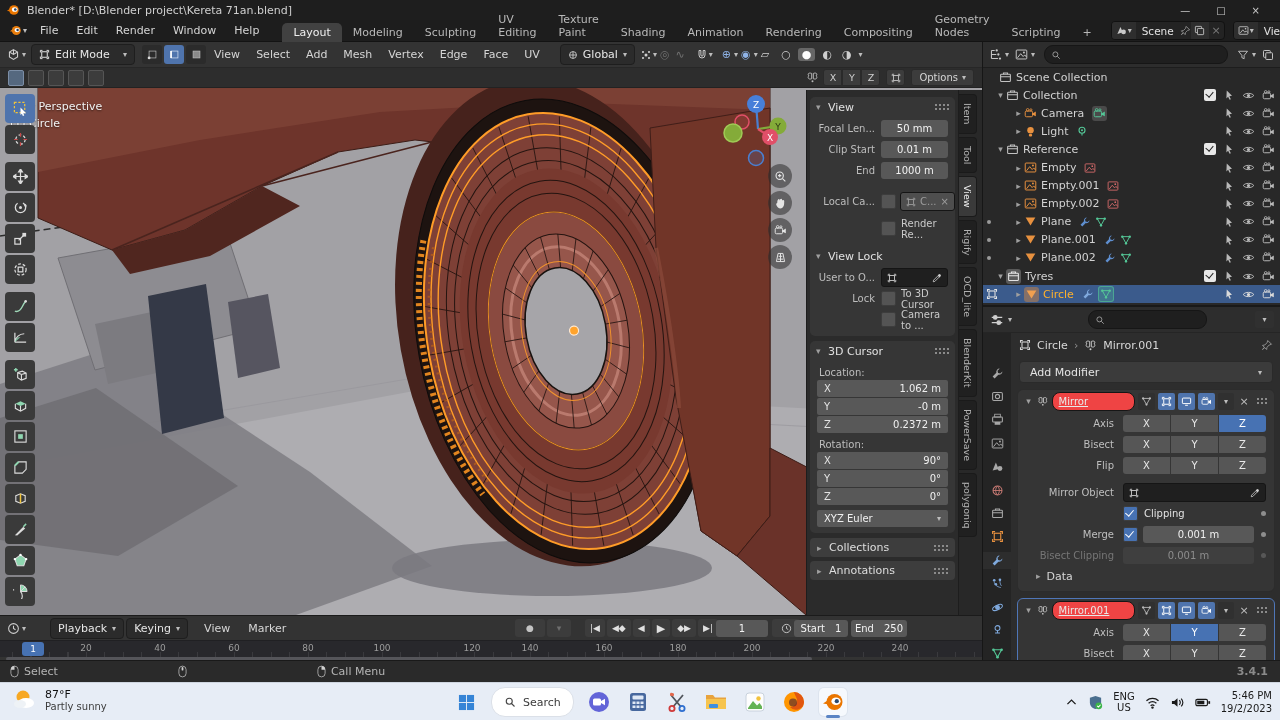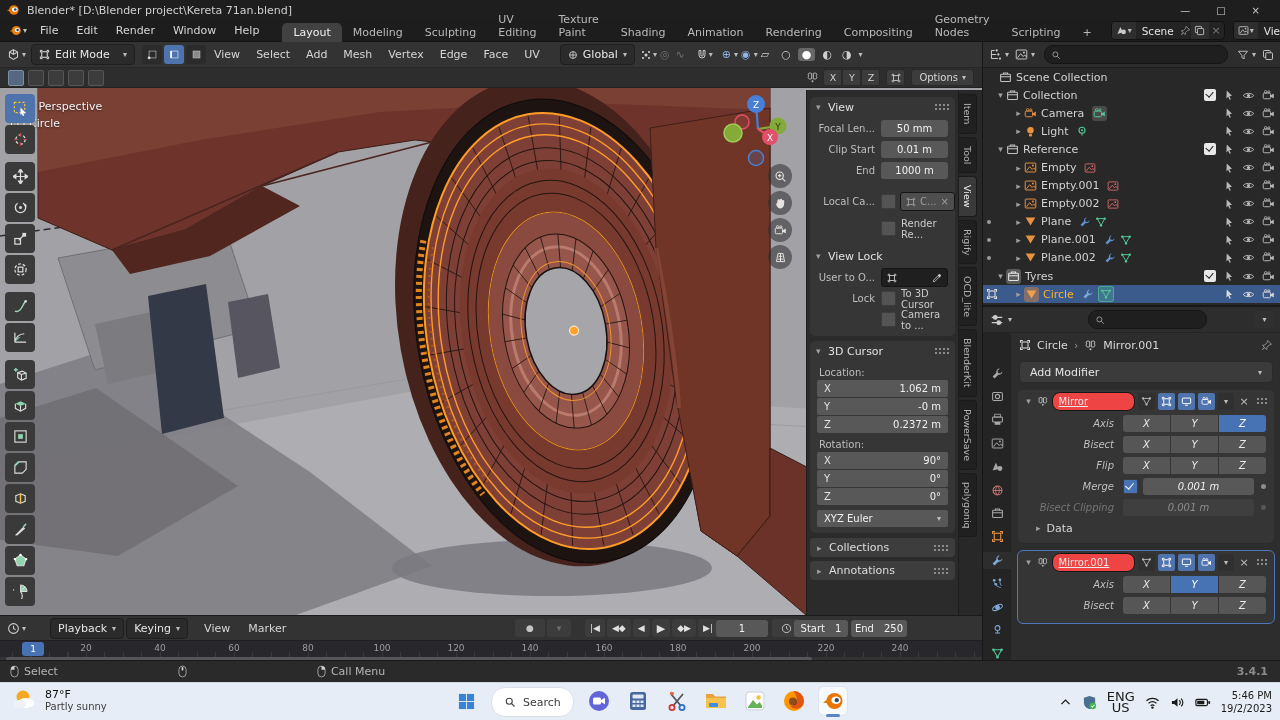--- a/index.html
+++ b/index.html
@@ -101,21 +101,21 @@
   .pshead{position:absolute;left:0;top:0;width:298px;height:26px;background:#2d2d2d;display:flex;align-items:center;padding:0 7px;box-sizing:border-box;gap:4px;border-bottom:1px solid #252525;}
   .pbody{position:absolute;left:28px;top:26px;width:270px;}
   .crumb{display:flex;align-items:center;height:24px;padding:0 8px;gap:6px;color:#d8d8d8;}
   .addmod{margin:4px 8px;height:20px;background:#3b3b3b;border:1px solid #2a2a2a;border-radius:4px;display:flex;align-items:center;padding:0 10px;color:#e4e4e4;}
   .modpanel{background:#353535;border-radius:6px;margin:6px 6px 0;padding-bottom:6px;border:1px solid #2c2c2c;}
   .modpanel.sel{border:1px solid #4f76b8;}
   .mhead{display:flex;align-items:center;height:22px;padding:0 5px;gap:3px;}
   .mname{width:78px;height:17px;background:#ef4444;border:1px solid #161616;border-radius:8px;color:#e8e8e8;font-size:10px;display:flex;align-items:center;padding:0 6px;text-decoration:underline;}
   .mtb{width:19px;height:17px;border-radius:2px;background:#303030;display:flex;align-items:center;justify-content:center;color:#b9b9b9;}
   .mtb.on{background:#4f74ad;color:#fff;}
-  .mrow{display:flex;align-items:center;height:19px;margin:2px 8px 2px 0;font-style:italic;}
+  .mrow{display:flex;align-items:center;height:19px;margin:2px 8px 2px 0;}
   .mlabel{width:96px;text-align:right;color:#bfbfbf;font-size:10px;padding-right:9px;flex:none;}
   .mlabel.dis{color:#767676;}
   .seg{display:flex;flex:1;gap:1px;}
   .seg div{flex:1;height:17px;background:#565656;color:#e9e9e9;font-size:10px;display:flex;align-items:center;justify-content:center;}
   .seg div:first-child{border-radius:3px 0 0 3px;}
   .seg div:last-child{border-radius:0 3px 3px 0;}
   .seg div.on{background:#4772b3;color:#fff;}
   .adot{width:5px;height:5px;border-radius:50%;background:#8d8d8d;margin-left:7px;flex:none;}
   .mfld{flex:1;height:17px;background:#585858;border-radius:3px;color:#f0f0f0;font-size:10px;display:flex;align-items:center;justify-content:center;}
   .mfld.dis{background:#3f3f3f;color:#8d8d8d;}
@@ -137,27 +137,27 @@
   
   .statusbar{left:0;top:660px;width:1280px;height:22px;background:#2a2a2a;border-top:1px solid #191919;display:flex;align-items:center;box-sizing:border-box;color:#b5b5b5;}
   .skey{display:flex;align-items:center;gap:5px;margin-left:10px;}
   .ver{margin-left:auto;margin-right:12px;color:#8a8a8a;font-weight:bold;}
 
   
   .taskbar{left:0;top:682px;width:1280px;height:52px;background:#e7edf6;border-top:1px solid #cfd6e0;box-sizing:border-box;color:#1a1a1a;}
   .weather{position:absolute;left:12px;top:4px;display:flex;align-items:center;gap:7px;}
   .weather .l1{font-size:11px;color:#111;}
   .weather .l2{font-size:10px;color:#3c3c3c;}
-  .tbicons{position:absolute;left:452px;top:4px;display:flex;align-items:flex-start;gap:11px;height:30px;}
+  .tbicons{position:absolute;left:452px;top:4px;display:flex;align-items:center;gap:11px;height:30px;}
   .tbi{width:28px;height:28px;border-radius:5px;display:flex;align-items:center;justify-content:center;position:relative;}
   .tbi.active{background:#f6f9fd;box-shadow:0 0 0 1px #dde4ee;}
   .tbi.active::after{content:"";position:absolute;bottom:-2px;left:7px;width:14px;height:3px;border-radius:2px;background:#5a84c4;}
   .searchpill{height:28px;background:#fff;border:1px solid #dbe0e8;border-radius:14px;display:flex;align-items:center;padding:0 12px;gap:7px;color:#3a3a3a;}
   .tray{position:absolute;right:8px;top:0;height:38px;display:flex;align-items:center;gap:10px;}
-  .lang{font-size:13px;line-height:11px;text-align:center;color:#1a1a1a;}
+  .lang{font-size:10px;line-height:11px;text-align:center;color:#1a1a1a;}
   .clock{font-size:10px;line-height:13px;text-align:right;color:#1a1a1a;}
 </style>
 </head>
 <body>
 
 <svg width="0" height="0" style="position:absolute">
   <defs>
     <symbol id="i-eye" viewBox="0 0 16 16">
         <path d="M1.5 8 C4 4.5 12 4.5 14.5 8 C12 11.5 4 11.5 1.5 8 Z" fill="none" stroke="currentColor" stroke-width="1.2"></path>
         <circle cx="8" cy="8" r="2" fill="currentColor"></circle>
@@ -1276,20 +1276,37 @@
           </span>
         </div>
         <div class="mrow">
           <span class="mlabel">Flip</span>
           <span class="seg">
             <div>X</div>
             <div>Y</div>
             <div>Z</div>
           </span>
         </div>
+        <div class="mrow" style="margin-top:8px">
+          <span class="mlabel">Mirror Object</span>
+          <span class="objfld">
+            <svg width="10" height="10" viewBox="0 0 16 16" color="#d0d0d0">
+                <use href="#i-sq"></use>
+              </svg>
+            <svg width="10" height="10" viewBox="0 0 16 16" color="#cfcfcf" style="margin-left:auto">
+                <use href="#i-dropper"></use>
+              </svg>
+          </span>
+        </div>
+        <div class="mrow">
+          <span class="mlabel"></span>
+          <span class="chk on"></span>
+          <span style="margin-left:6px;color:#e2e2e2;font-size:10px">Clipping</span>
+          <span class="adot" style="margin-left:auto"></span>
+        </div>
         <div class="mrow">
           <span class="mlabel">Merge</span>
           <span class="chk on"></span>
           <span class="mfld" style="margin-left:5px">0.001 m</span>
           <span class="adot"></span>
         </div>
         <div class="mrow">
           <span class="mlabel dis">Bisect Clipping</span>
           <span class="mfld dis">0.001 m</span>
           <span class="adot" style="opacity:.4"></span>
@@ -1394,21 +1411,21 @@
           <span>End</span>
           <span>250</span>
         </span>
     </div>
     <div class="ruler">
       <span class="tick" style="left:86px">20</span>
       <span class="tick" style="left:160px">40</span>
       <span class="tick" style="left:234px">60</span>
       <span class="tick" style="left:308px">80</span>
       <span class="tick" style="left:382px">100</span>
-      <span class="tick" style="left:456px">120</span>
+      <span class="tick" style="left:472px">120</span>
       <span class="tick" style="left:530px">140</span>
       <span class="tick" style="left:604px">160</span>
       <span class="tick" style="left:678px">180</span>
       <span class="tick" style="left:752px">200</span>
       <span class="tick" style="left:826px">220</span>
       <span class="tick" style="left:900px">240</span>
       <span class="playhead">1</span>
     </div>
     <div class="tscroll">
         <span class="h"></span>

